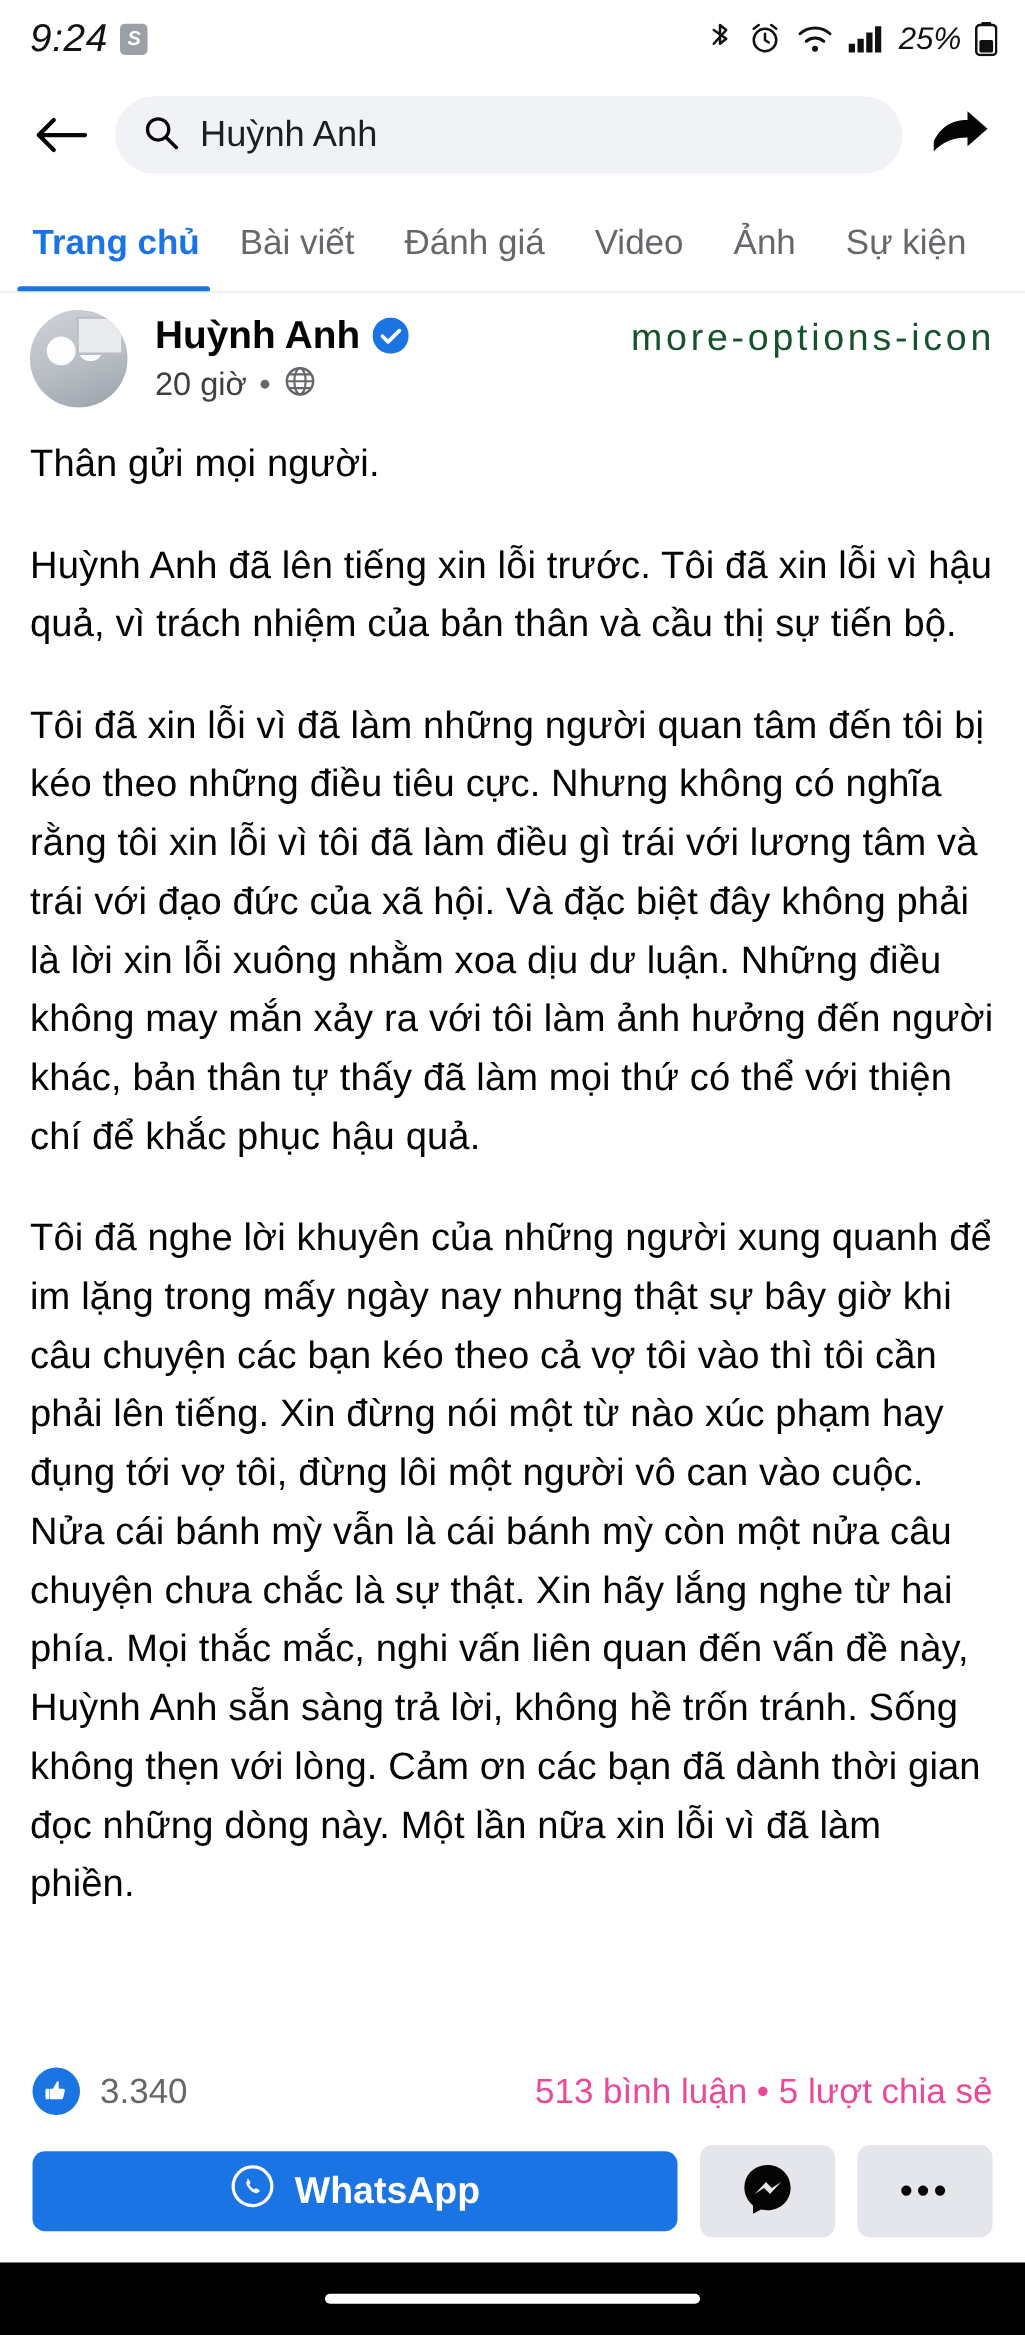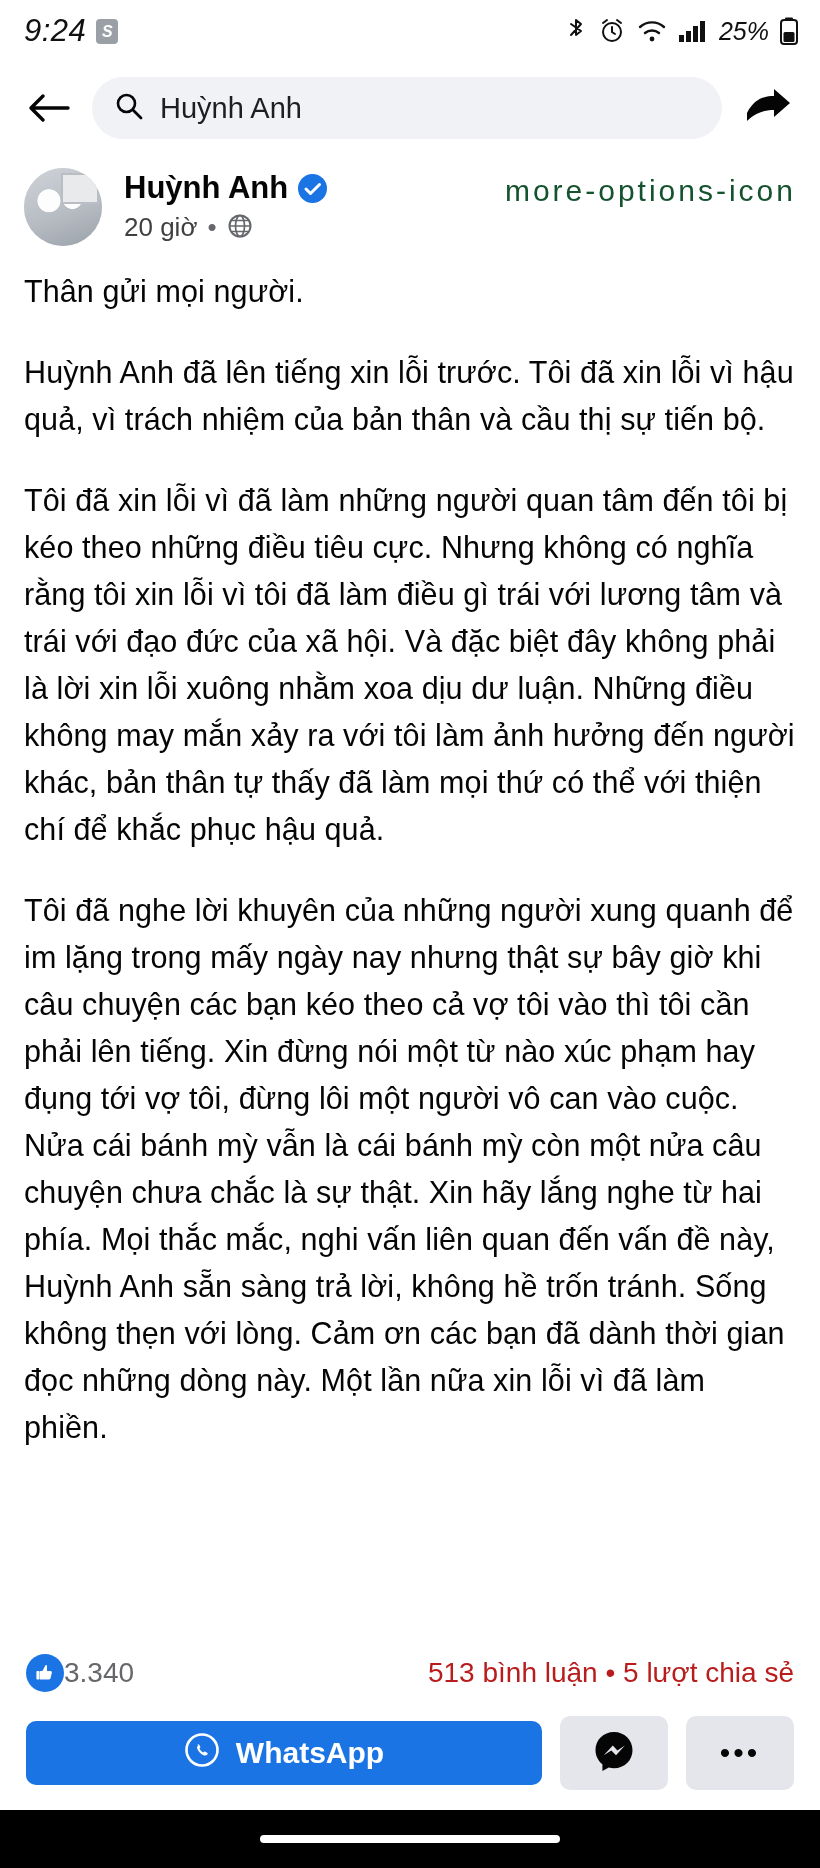--- a/index.html
+++ b/index.html
@@ -217,37 +217,37 @@
   .counts {
     display: flex;
     align-items: center;
     justify-content: space-between;
     padding: 26px 26px 18px 26px;
     background: #fff;
   }
   .likes {
     display: flex;
     align-items: center;
-    gap: 0;
+    gap: 16px;
   }
   .like-badge {
     width: 38px; height: 38px;
     border-radius: 50%;
     background: #1b74e4;
     display: flex;
     align-items: center;
     justify-content: center;
   }
   .like-count {
     font-size: 28px;
     color: #65676b;
   }
   .comments-shares {
     font-size: 28px;
-    color: #b91c1c;
+    color: #ec4899;
   }
 
   
   .actions {
     display: flex;
     align-items: center;
     gap: 18px;
     padding: 6px 26px 20px 26px;
     background: #fff;
   }
@@ -360,20 +360,40 @@
       </span>
       <span class="search-text">Huỳnh Anh</span>
     </div>
     <div class="share-btn">
       <svg width="48" height="42" viewBox="0 0 48 42">
           <path d="M3 26c8-16 20-17 27-17V2l16 14-16 14V23C17 23 9 28 3 34z" fill="#050505"></path>
         </svg>
     </div>
   </div>
 
+  <div class="tabs">
+    <div class="tab active">
+        <span>Trang chủ</span>
+      </div>
+    <div class="tab">
+        <span>Bài viết</span>
+      </div>
+    <div class="tab">
+        <span>Đánh giá</span>
+      </div>
+    <div class="tab">
+        <span>Video</span>
+      </div>
+    <div class="tab">
+        <span>Ảnh</span>
+      </div>
+    <div class="tab">
+        <span>Sự kiện</span>
+      </div>
+  </div>
 
   <div class="post">
     <div class="post-head">
       <div class="avatar">
         <div class="av-inner"></div>
         <div class="av-box"></div>
       </div>
       <div class="post-meta">
         <div class="author-row">
           <span class="author">Huỳnh Anh</span>

